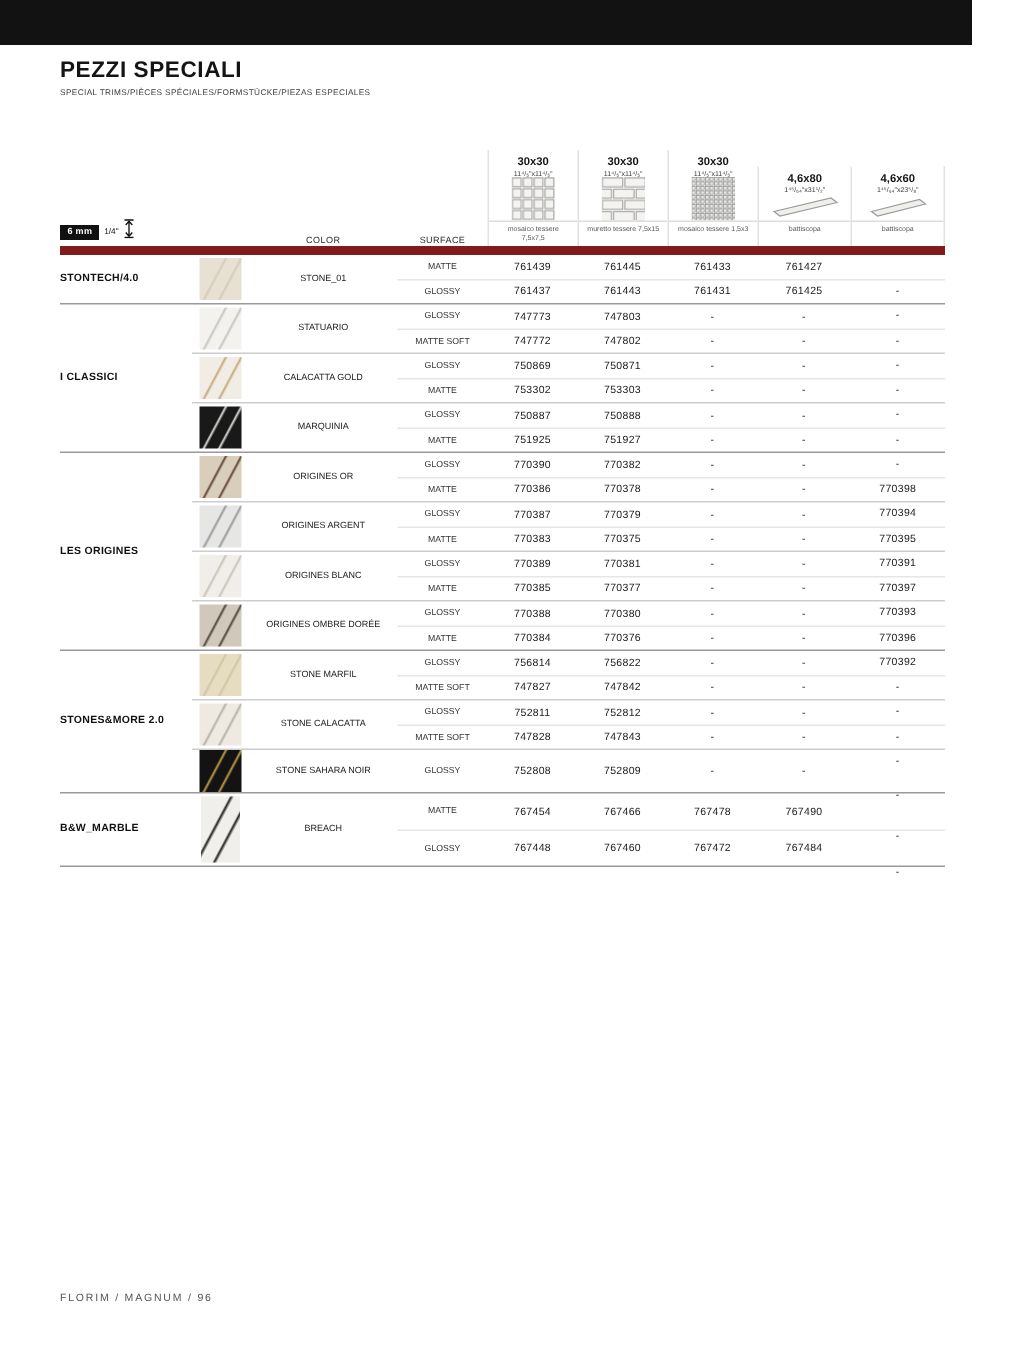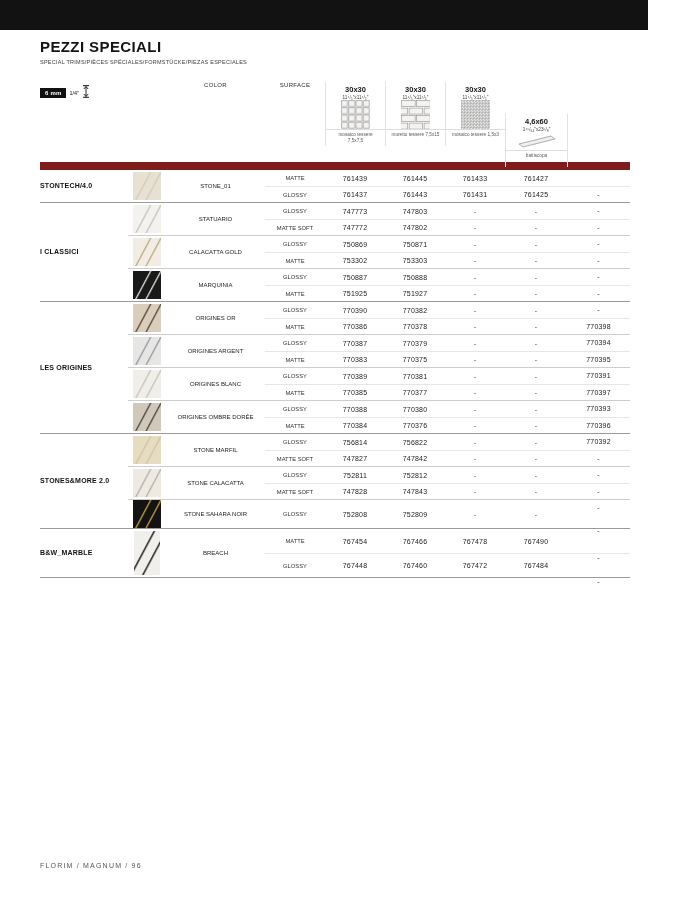--- a/index.html
+++ b/index.html
@@ -17,21 +17,21 @@
   
   .col-series { width:88px; flex:none; }
   .col-swatch { width:38px; flex:none; display:flex; align-items:center; justify-content:center; }
   .col-color  { width:99px; flex:none; }
   .col-surface{ width:60px; flex:none; }
   .w60 { width:60px; flex:none; }
   .w62 { width:62px; flex:none; }
   .w63 { width:63px; flex:none;margin-top:32px; }
 
   
-  .thead { display:flex; align-items:flex-start; height:88px; border-bottom:8px solid #7f1d1d; position:relative; }
+  .thead { display:flex; align-items:flex-end; height:88px; border-bottom:6px solid #7f1d1d; position:relative; }
   .badge { display:flex; align-items:center; gap:3px; margin-top:2px; }
   .badge-black { background:#111; color:#fff; font-size:6px; font-weight:bold; padding:2px 5px; letter-spacing:.2px; }
   .badge-in { font-size:5.5px; color:#111; }
   .hcell { display:flex; align-items:center; justify-content:center; font-size:6px; color:#2a2a2a; letter-spacing:.3px; }
   .pcol { display:flex; flex-direction:column; align-items:center; border-left:1px solid #e1e1e1; padding-top:3px; }
   .pcol:last-child { border-right:1px solid #e1e1e1; }
   .psize { font-size:7.5px; font-weight:bold; color:#161616; }
   .pinch { font-size:4.7px; color:#3a3a3a; margin-top:1px; }
   .picon { flex:1; display:flex; align-items:center; justify-content:center; }
   .pdesc { width:100%; border-top:1px solid #ddd; font-size:4.7px; color:#5a5a5a; text-align:center; padding:2px 5px 1px; min-height:17px; line-height:1.35; }
@@ -129,20 +129,30 @@
                 <pattern id="pm3" width="3" height="3" patternUnits="userSpaceOnUse">
               <rect x="0.3" y="0.3" width="2.2" height="2.2" fill="#e9e8e5" stroke="#8f8f8f" stroke-width="0.45"></rect>
             </pattern>
               </defs>
             <rect width="29" height="29" fill="url(#pm3)"></rect>
           </svg>
         </div>
         <div class="pdesc">mosaico tessere 1,5x3</div>
       </div>
 
+      <div class="pcol w62">
+        <div class="psize">4,6x80</div>
+        <div class="pinch">1⁴⁵/₆₄"x31¹/₂"</div>
+        <div class="picon">
+          <svg width="46" height="18" viewBox="0 0 46 18">
+            <polygon points="2,12 40,3 44,6 6,15" fill="#f0efec" stroke="#9b9b9b" stroke-width="0.8"></polygon>
+          </svg>
+        </div>
+        <div class="pdesc">battiscopa</div>
+      </div>
 
       <div class="pcol w63">
         <div class="psize">4,6x60</div>
         <div class="pinch">1⁴⁵/₆₄"x23⁵/₈"</div>
         <div class="picon">
           <svg width="40" height="18" viewBox="0 0 40 18">
             <polygon points="2,12 34,4 38,7 6,15" fill="#f0efec" stroke="#9b9b9b" stroke-width="0.8"></polygon>
           </svg>
         </div>
         <div class="pdesc">battiscopa</div>

